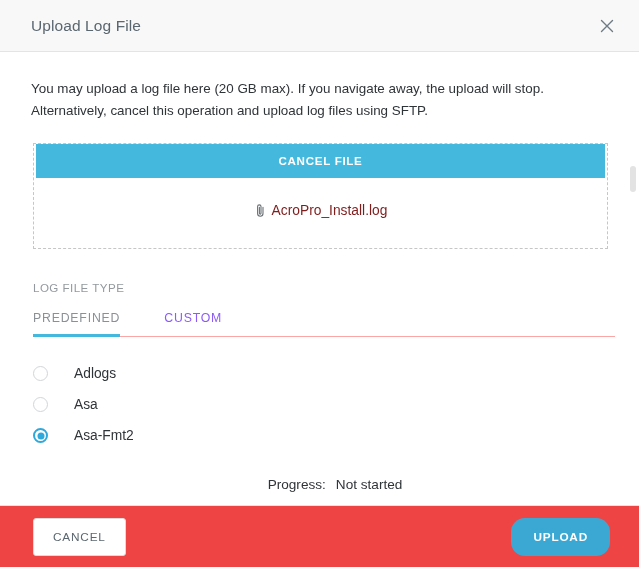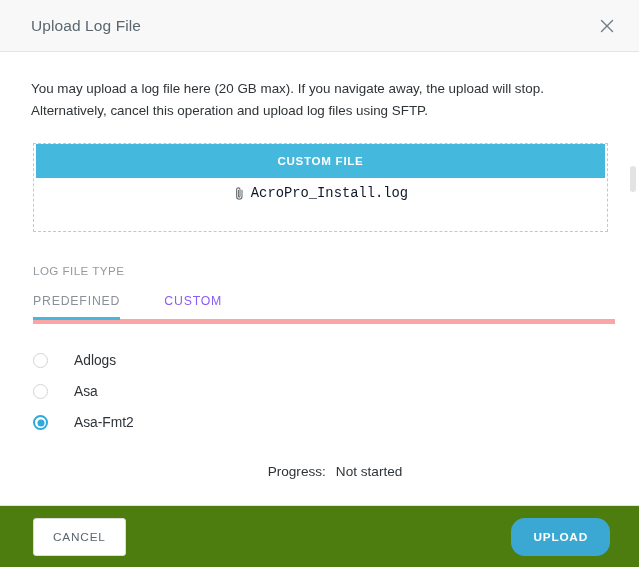--- a/index.html
+++ b/index.html
@@ -97,45 +97,44 @@
     letter-spacing: 0.7px;
     padding: 10px 0 11px 0;
     cursor: pointer;
     text-align: center;
   }
   .file-row {
     display: flex;
     align-items: center;
     justify-content: center;
     gap: 5px;
-    padding-top: 8px;
+    padding-top: 25px;
     font-size: 13.8px;
-    color: #0f172a;
-    font-family: Liberation Mono, monospace;
+    color: #7f1d1d;
   }
   .clip-icon {
     display: inline-flex;
     align-items: center;
     color: #6b7075;
   }
   .clip-icon svg { display: block; }
 
   
   .section-label {
     padding: 32px 0 0 33px;
     font-size: 11.6px;
     letter-spacing: 0.45px;
     color: #93999f;
   }
 
   .tabs {
     position: relative;
     margin: 17px 24px 0 33px;
     display: flex;
-    border-bottom: 5px solid #fca5a5;
+    border-bottom: 1px solid #fca5a5;
   }
   .tab {
     font-size: 12.3px;
     letter-spacing: 0.8px;
     color: #8b5cf6;
     padding: 0 0 11px 0;
     margin-right: 44px;
     cursor: pointer;
     position: relative;
   }
@@ -226,21 +225,21 @@
   
   .dialog-footer {
     height: 62px;
     min-height: 62px;
     border-top: 1px solid #e4e4e4;
     display: flex;
     align-items: center;
     justify-content: space-between;
     padding: 0 29px 0 33px;
     box-sizing: border-box;
-    background: #4d7c0f;
+    background: #ef4444;
   }
   .btn-cancel {
     background: #ffffff;
     border: 1px solid #dcdcdc;
     border-radius: 3px;
     color: #5b6770;
     font-family: "Liberation Sans", sans-serif;
     font-size: 11.8px;
     letter-spacing: 0.8px;
     padding: 11px 19px 11px 19px;
@@ -271,21 +270,21 @@
         <path d="M2.5 2.5 L13.5 13.5 M13.5 2.5 L2.5 13.5" stroke="#6e7b85" stroke-width="1.4" fill="none" stroke-linecap="round"></path>
       </svg>
     </div>
   </div>
 
   <div class="dialog-body">
 
     <p class="intro">You may upload a log file here (20 GB max). If you navigate away, the upload will stop. Alternatively, cancel this operation and upload log files using SFTP.</p>
 
     <div class="dropzone">
-      <button class="select-file-btn">CUSTOM FILE</button>
+      <button class="select-file-btn">CANCEL FILE</button>
       <div class="file-row">
         <span class="clip-icon">
           <svg width="13" height="15" viewBox="0 0 13 15" aria-hidden="true">
             <path d="M9 4.2 V10.6 a2.7 2.7 0 0 1 -5.4 0 V3.6 a1.7 1.7 0 0 1 3.4 0 V10.3 a0.8 0.8 0 0 1 -1.6 0 V4.4" stroke="#6b7075" stroke-width="1.1" fill="none" stroke-linecap="round" stroke-linejoin="round"></path>
           </svg>
         </span>
         <span>AcroPro_Install.log</span>
       </div>
     </div>
 

